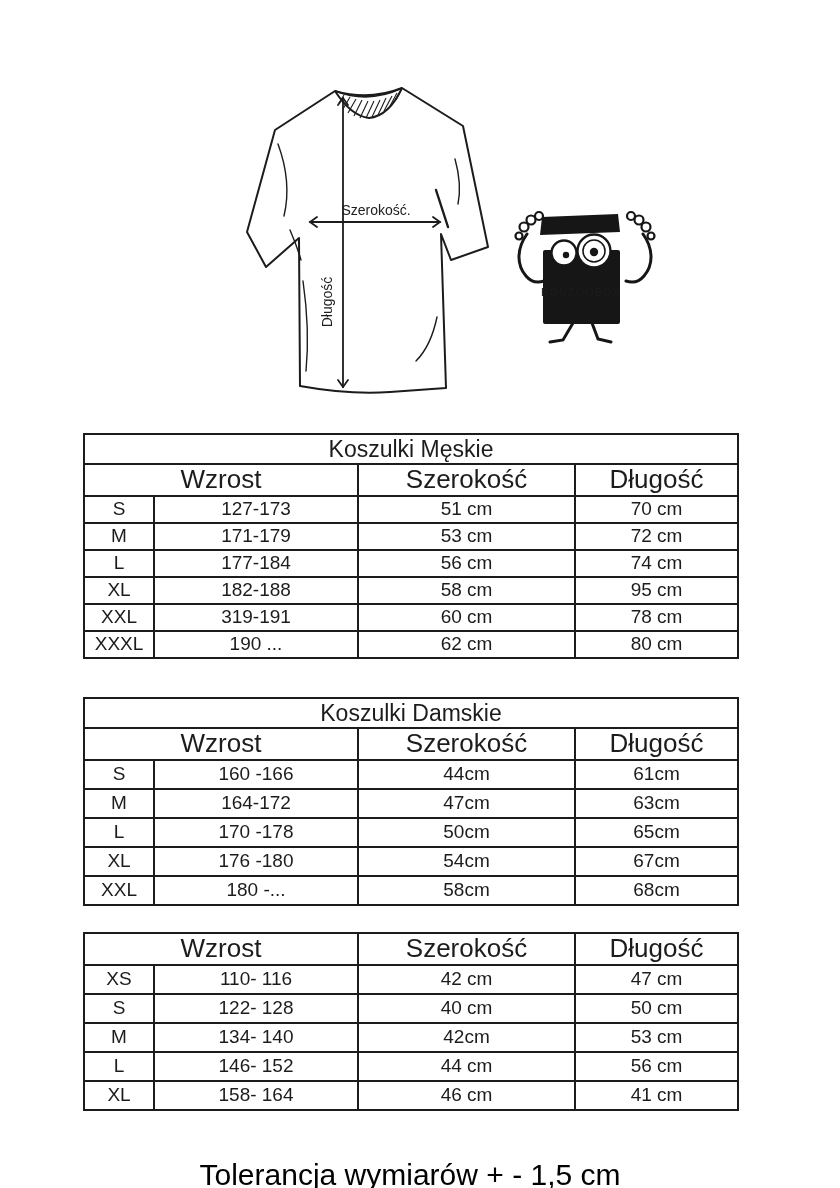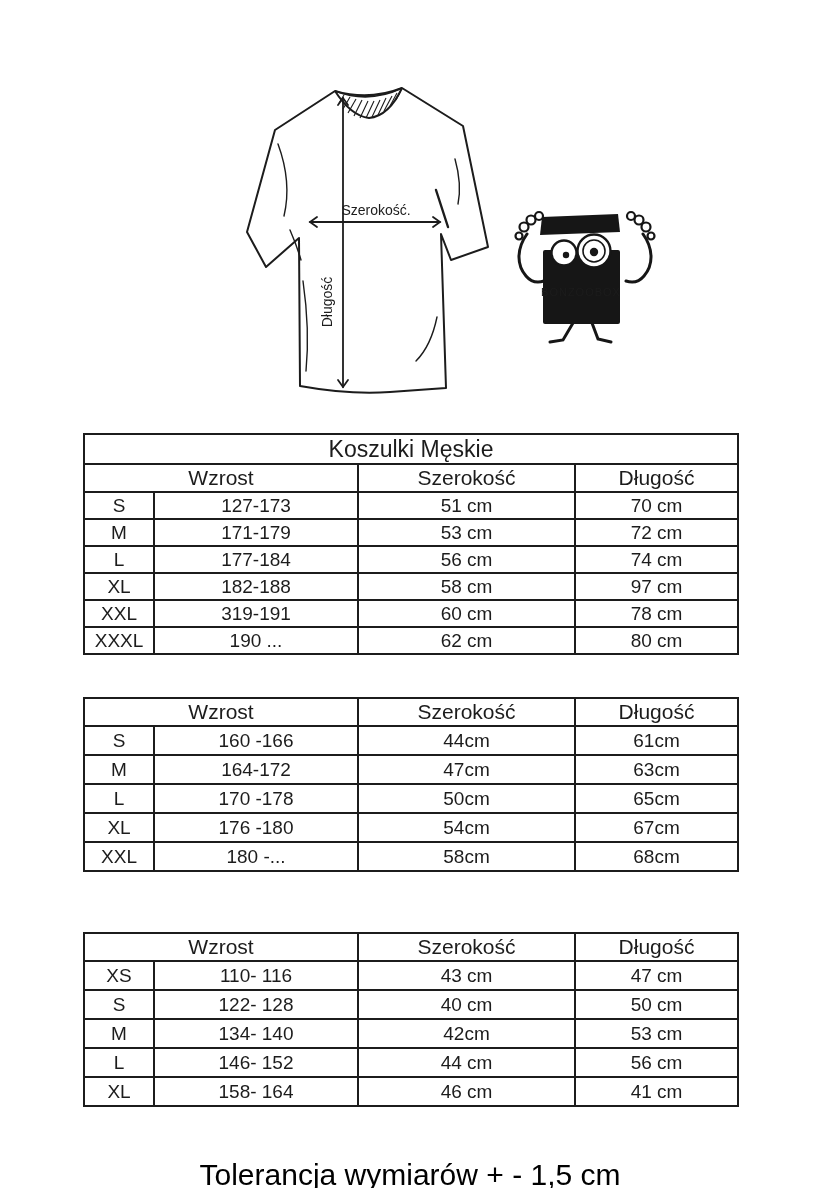--- a/index.html
+++ b/index.html
@@ -15,21 +15,21 @@
     position:absolute;left:83px;width:654px;
     border-collapse:collapse;table-layout:fixed;background:#fff;
   }
   table.size-table td{
     border:2px solid #1c1c1c;
     text-align:center;vertical-align:middle;
     padding:0;font-size:19px;line-height:1.15;color:#1c1c1c;
     overflow:hidden;white-space:nowrap;
   }
   table.size-table td.title-cell{font-size:23px;height:28px;}
-  table.size-table tr.header-row td{font-size:21px;height:26px;}
+  table.size-table tr.header-row td{font-size:26px;height:26px;}
   table.t1{top:393px;}
   table.t2{top:657px;}
   table.t3{top:892px;}
   table.t1 tbody td{height:25px;}
   table.t2 tbody td{height:27px;}
   table.t3 tbody td{height:27px;}
 
   .footer-note{
     position:absolute;left:83px;top:1118px;width:654px;
     text-align:center;font-size:30px;color:#000000;
@@ -168,21 +168,21 @@
         <tr>
           <td>L</td>
           <td>177-184</td>
           <td>56 cm</td>
           <td>74 cm</td>
         </tr>
         <tr>
           <td>XL</td>
           <td>182-188</td>
           <td>58 cm</td>
-          <td>97 cm</td>
+          <td>95 cm</td>
         </tr>
         <tr>
           <td>XXL</td>
           <td>319-191</td>
           <td>60 cm</td>
           <td>78 cm</td>
         </tr>
         <tr>
           <td>XXXL</td>
           <td>190 ...</td>
@@ -193,20 +193,23 @@
   </table>
 
   <table class="size-table t2">
     <colgroup>
         <col style="width:70px">
         <col style="width:204px">
         <col style="width:217px">
         <col style="width:163px">
       </colgroup>
     <thead>
+      <tr>
+        <td class="title-cell" colspan="4">Koszulki Damskie</td>
+      </tr>
       <tr class="header-row">
         <td colspan="2">Wzrost</td>
         <td>Szerokość</td>
         <td>Długość</td>
       </tr>
     </thead>
     <tbody>
         <tr>
           <td>S</td>
           <td>160 -166</td>
@@ -251,21 +254,21 @@
       <tr class="header-row">
         <td colspan="2">Wzrost</td>
         <td>Szerokość</td>
         <td>Długość</td>
       </tr>
     </thead>
     <tbody>
         <tr>
           <td>XS</td>
           <td>110- 116</td>
-          <td>43 cm</td>
+          <td>42 cm</td>
           <td>47 cm</td>
         </tr>
         <tr>
           <td>S</td>
           <td>122- 128</td>
           <td>40 cm</td>
           <td>50 cm</td>
         </tr>
         <tr>
           <td>M</td>

